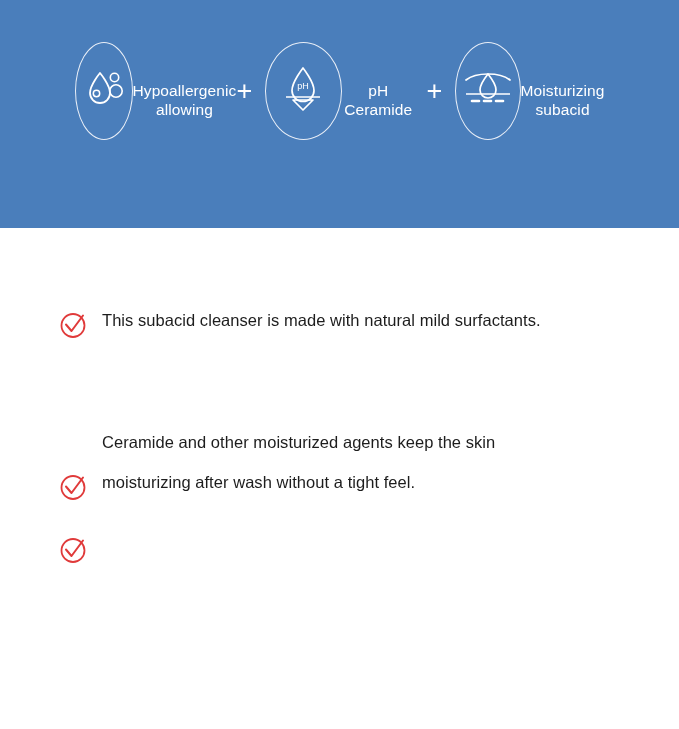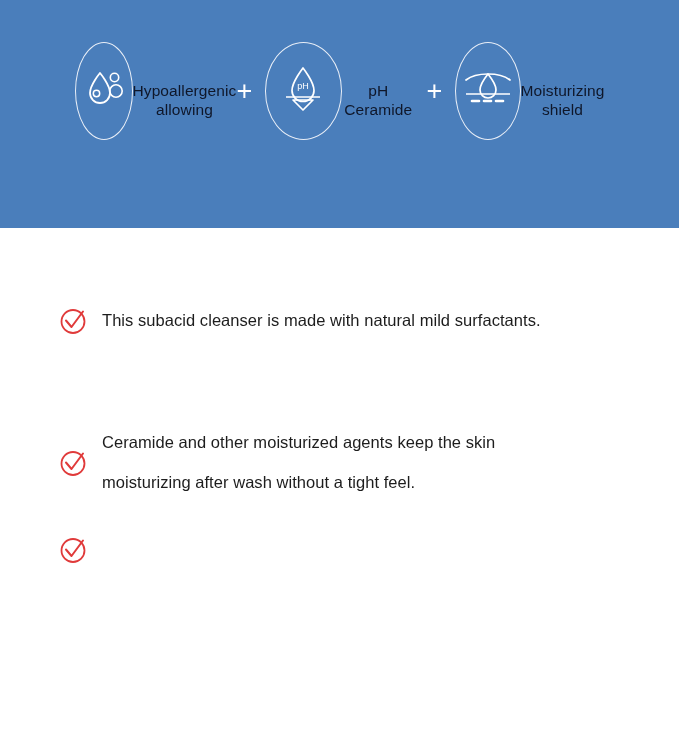--- a/index.html
+++ b/index.html
@@ -45,21 +45,21 @@
     height: 98px;
     border: 1.6px solid #e8eef7;
     border-radius: 50%;
     display: flex;
     align-items: center;
     justify-content: center;
     box-sizing: border-box;
   }
   .feature-label {
     margin-top: 18px;
-    color: #0f172a;
+    color: #ffffff;
     font-size: 15.5px;
     line-height: 19px;
     text-align: center;
     letter-spacing: 0.1px;
   }
   .plus {
     color: #ffffff;
     font-size: 27px;
     line-height: 27px;
     font-weight: 300;
@@ -73,21 +73,21 @@
   .list {
     position: absolute;
     top: 300px;
     left: 0;
     width: 679px;
     box-sizing: border-box;
     padding: 0 52px 0 58px;
   }
   .item {
     display: flex;
-    align-items: center;
+    align-items: flex-end;
   }
   .check {
     flex: 0 0 auto;
     width: 30px;
     height: 30px;
     margin-right: 14px;
     margin-top: 1px;
   }
   .item-text {
     color: #1d1d1d;
@@ -153,21 +153,21 @@
               <path d="M30 14 C30 14 22 24 22 30 a8 8 0 0 0 16 0 C38 24 30 14 30 14 z" stroke="#ffffff" stroke-width="1.7" fill="none" stroke-linejoin="round"></path>
               <line x1="8" y1="34" x2="52" y2="34" stroke="#ffffff" stroke-width="1.7"></line>
               <line x1="14" y1="41" x2="21" y2="41" stroke="#ffffff" stroke-width="2.6" stroke-linecap="round"></line>
               <line x1="26" y1="41" x2="33" y2="41" stroke="#ffffff" stroke-width="2.6" stroke-linecap="round"></line>
               <line x1="38" y1="41" x2="45" y2="41" stroke="#ffffff" stroke-width="2.6" stroke-linecap="round"></line>
             </svg>
           </span>
         </div>
         <div class="feature-label">
           <span>Moisturizing</span><br>
-          <span>shield</span>
+          <span>subacid</span>
         </div>
       </div>
 
     </div>
   </div>
 
   <div class="list">
 
     <div class="item">
       <span class="check">

